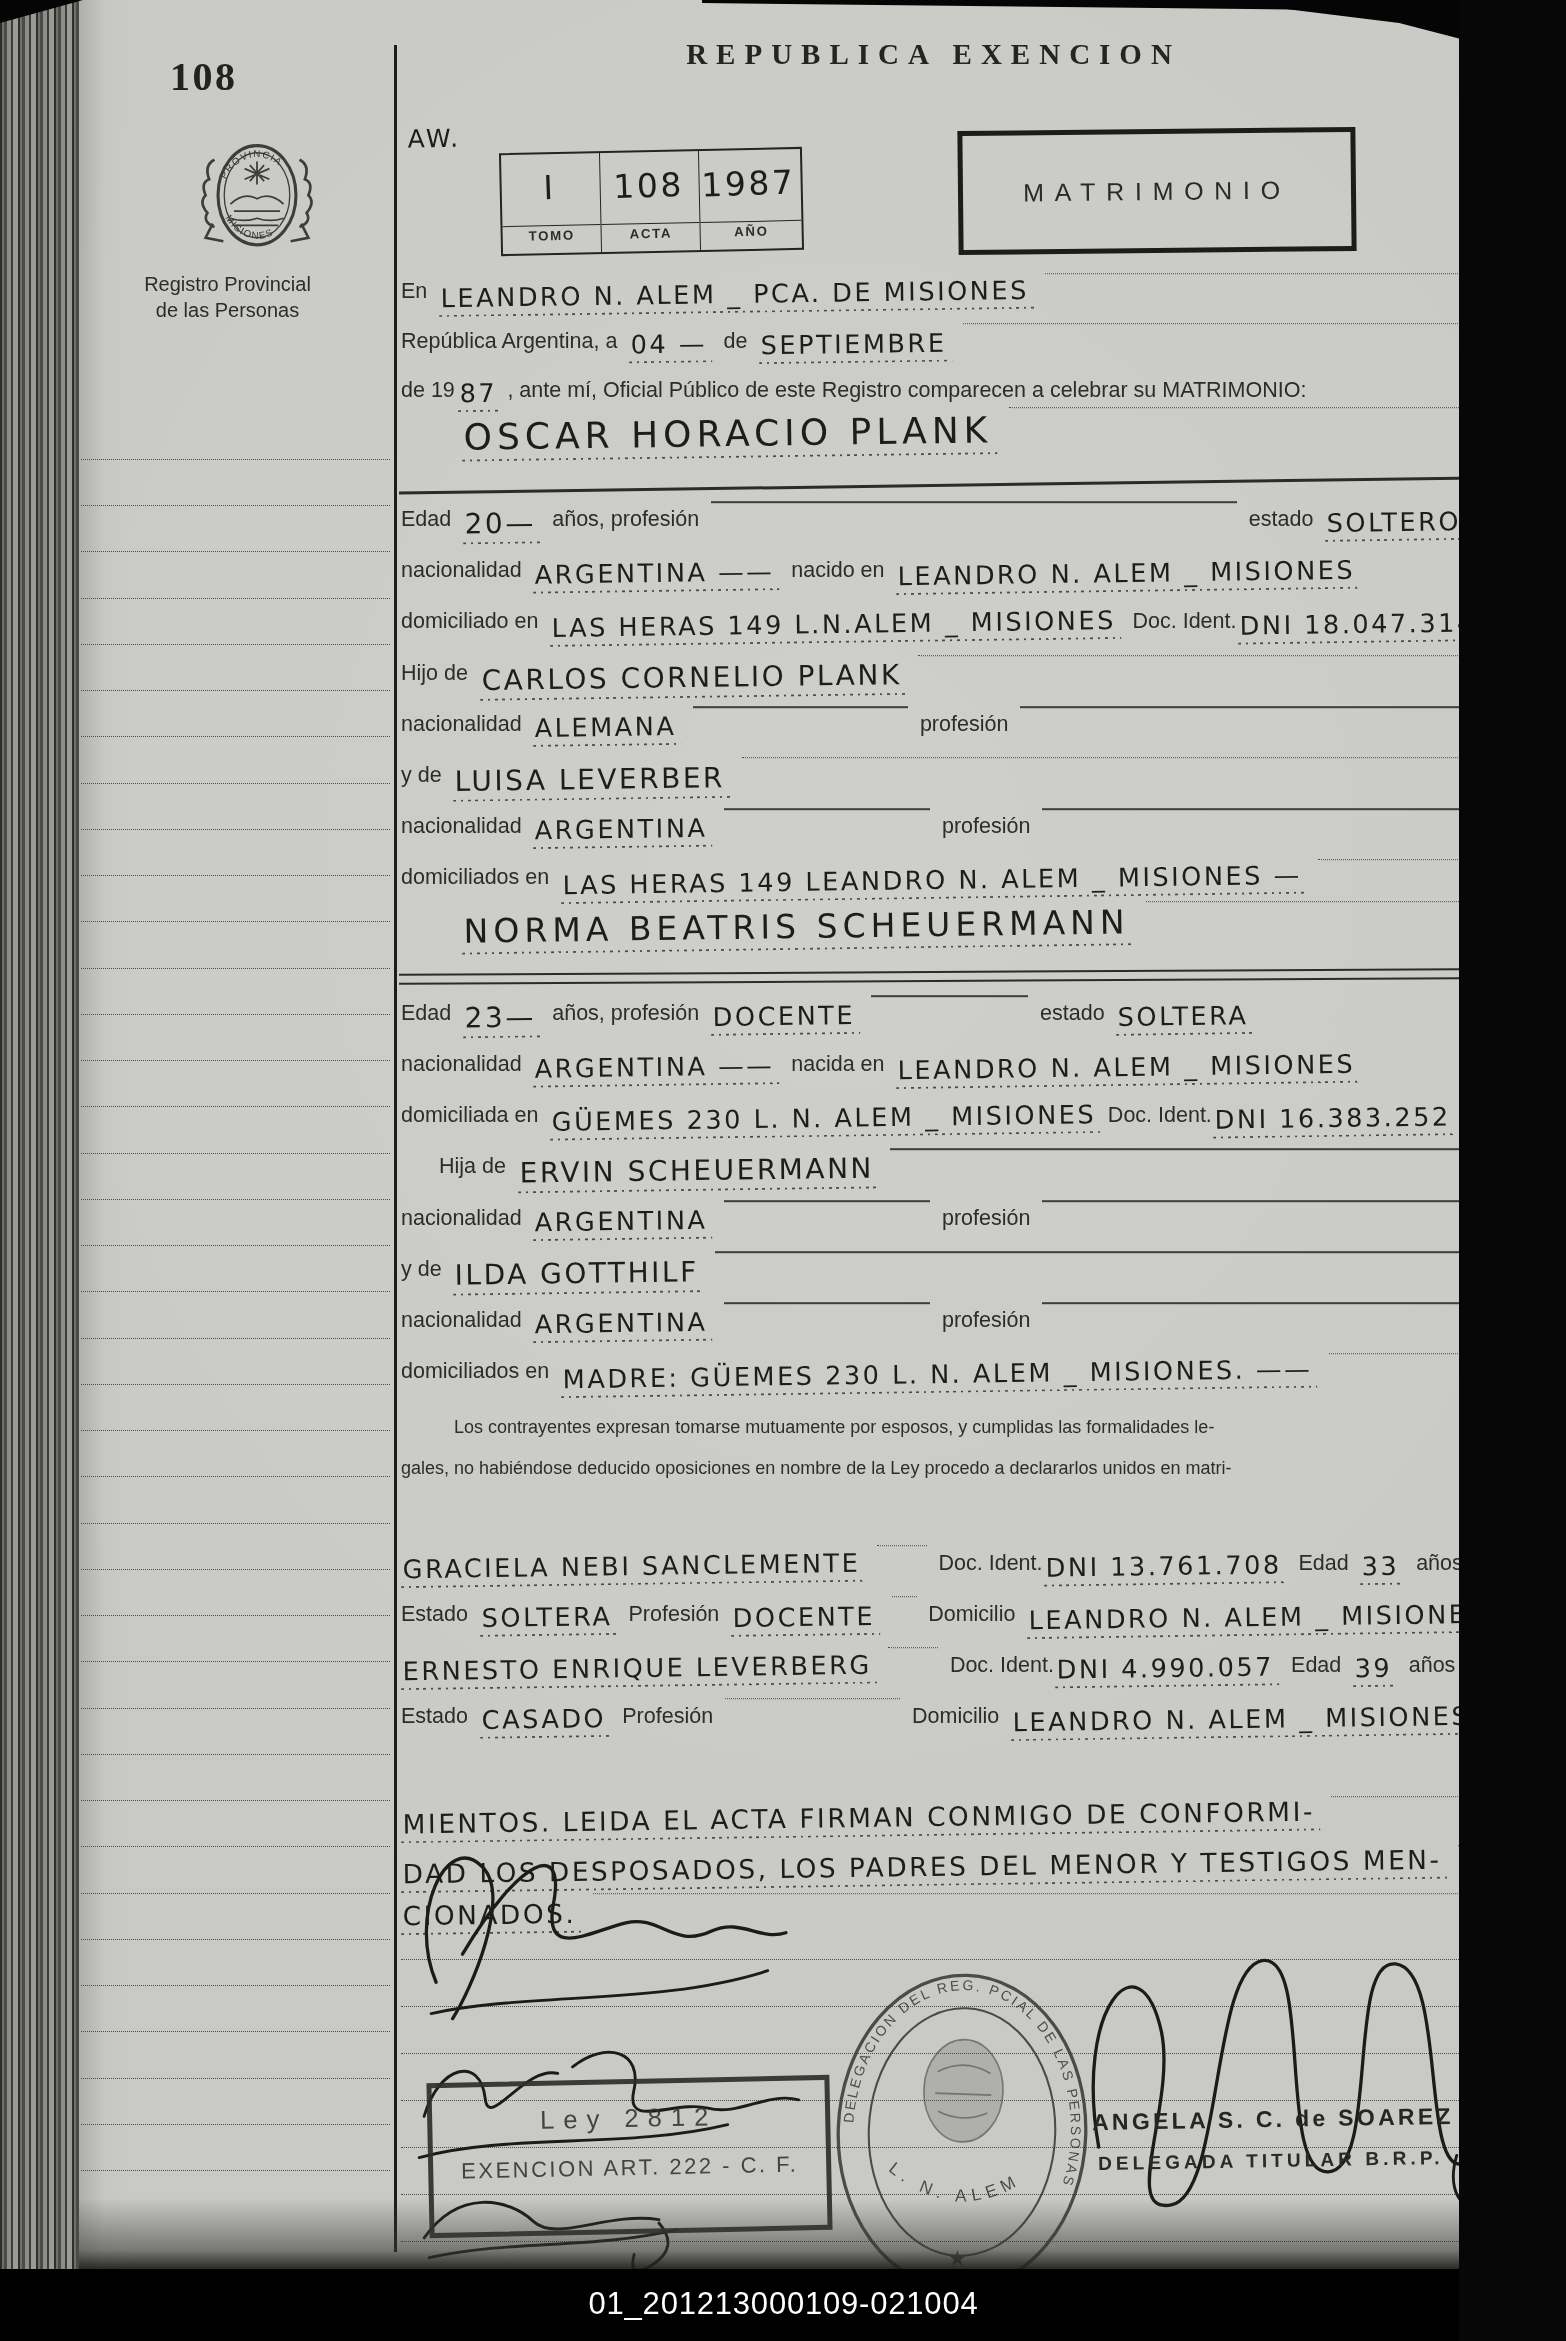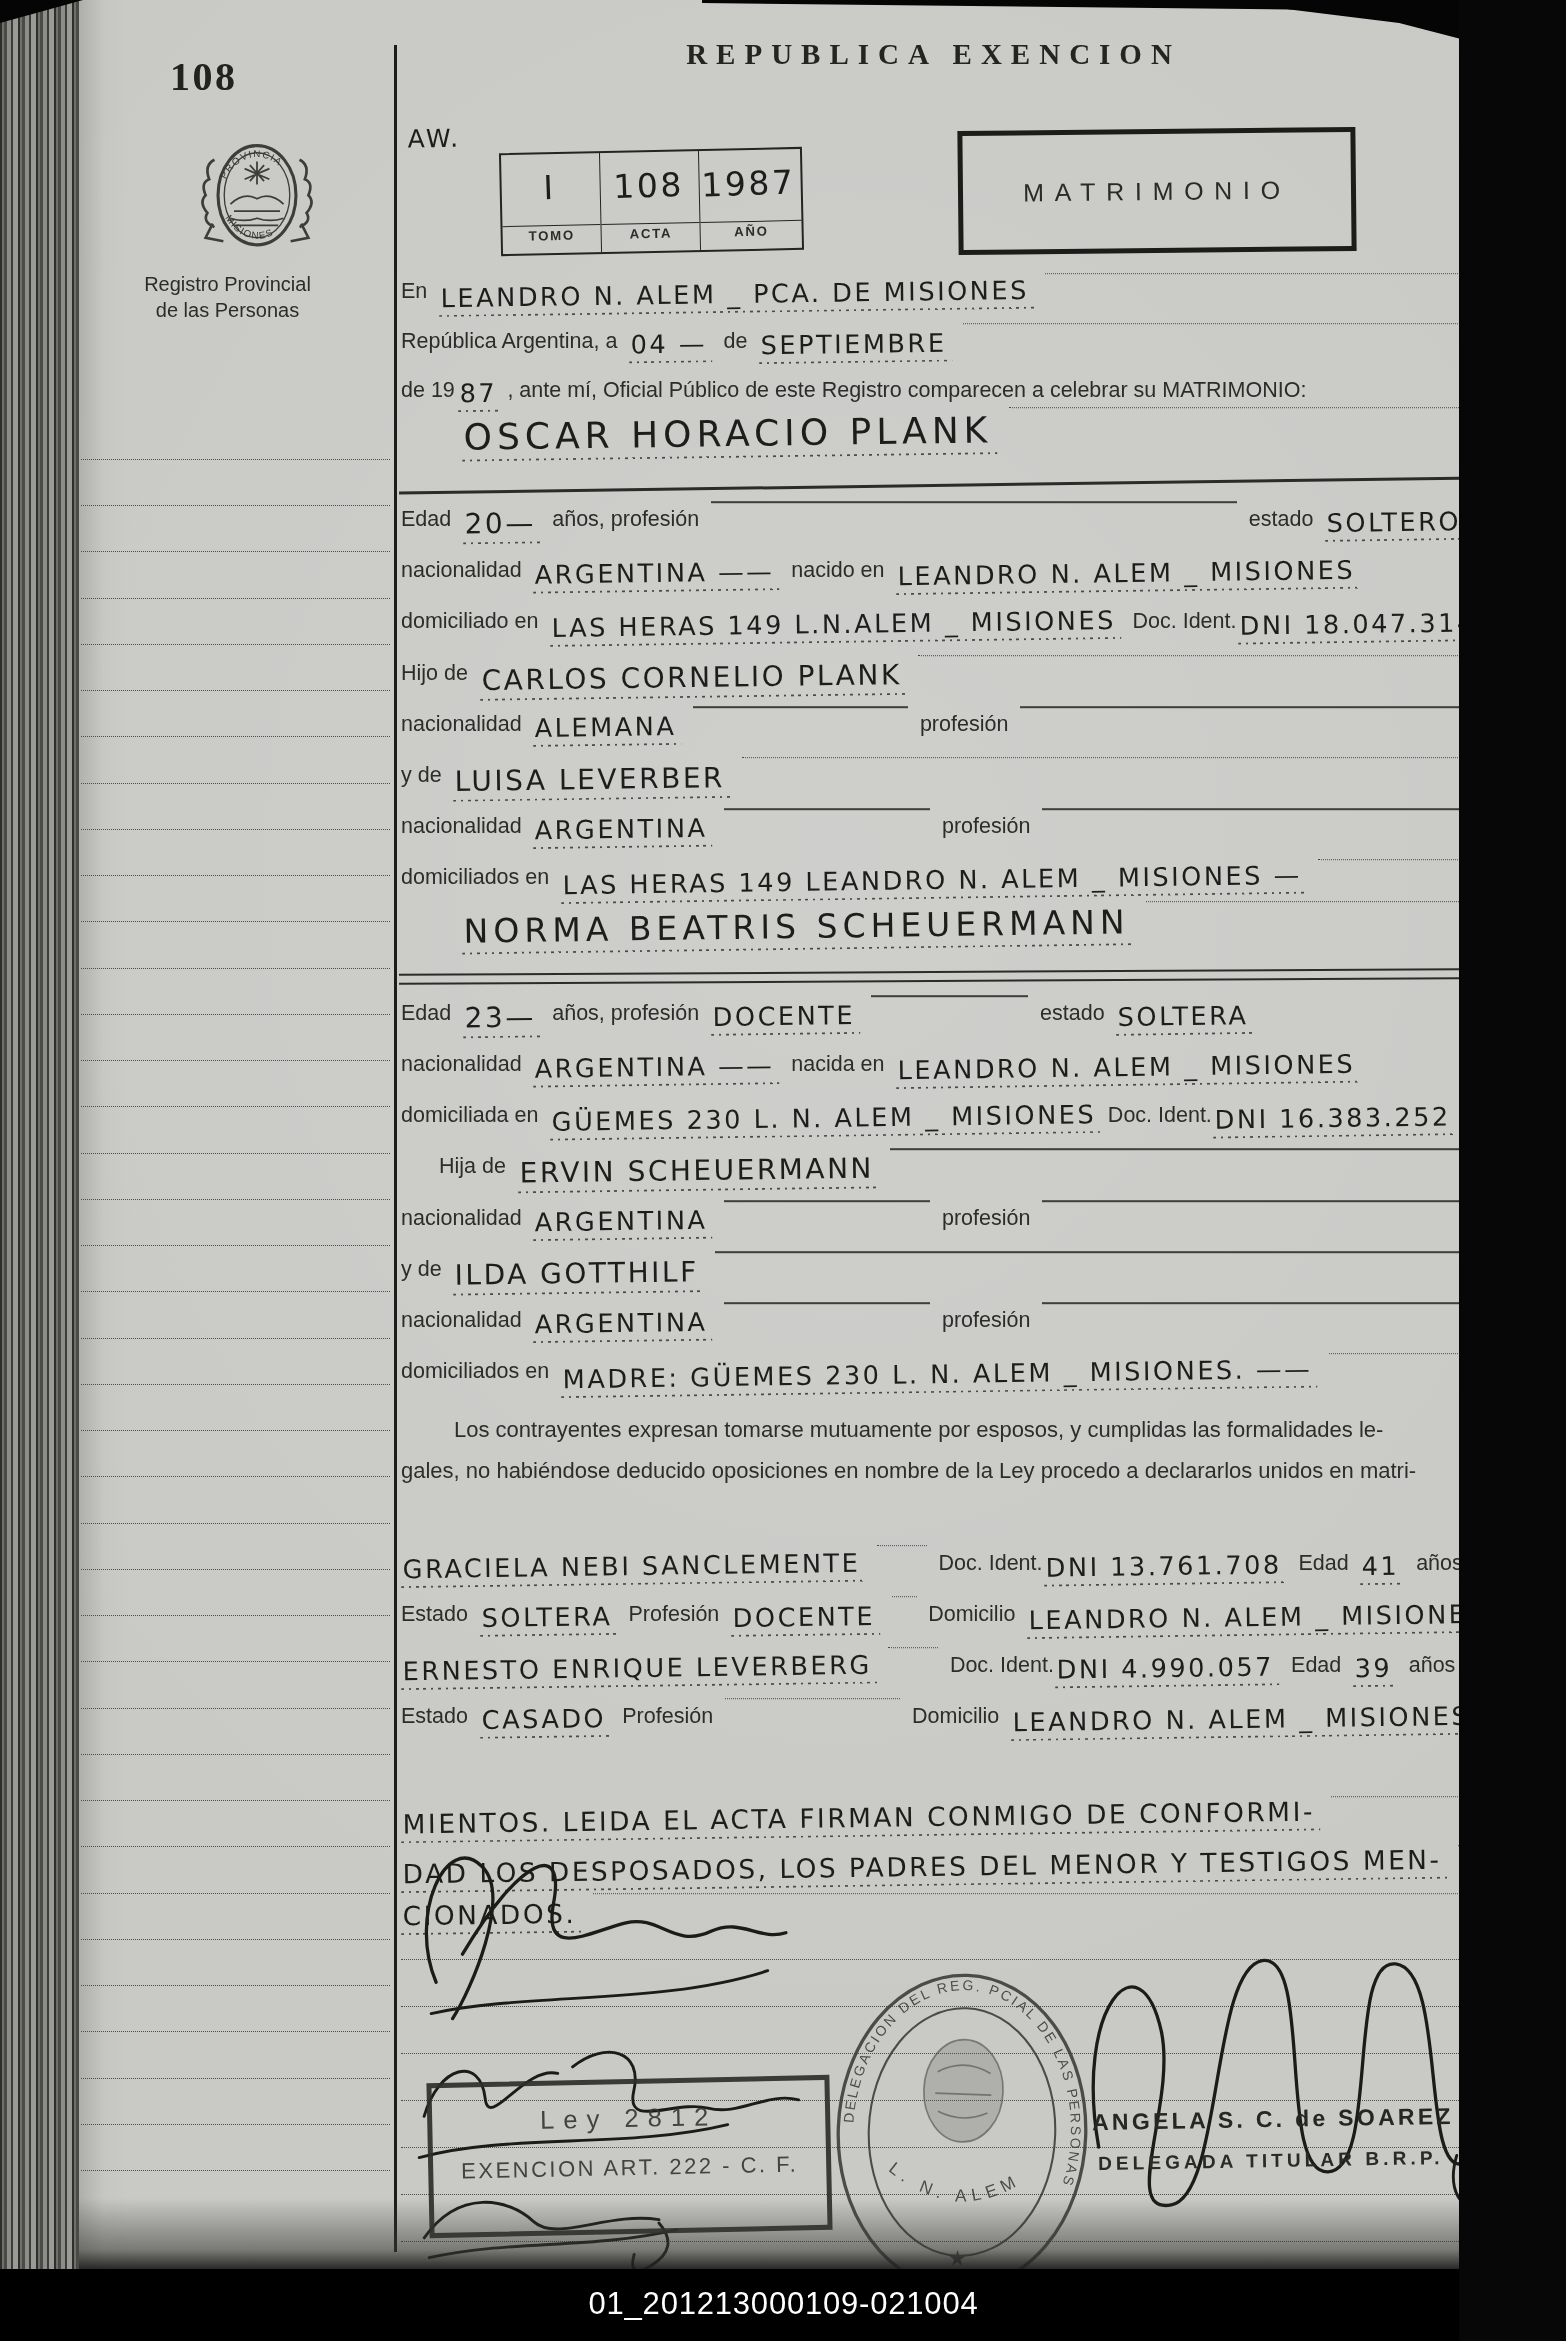--- a/index.html
+++ b/index.html
@@ -53,21 +53,21 @@
   .acta-lab{height:25px;border-top:1.7px solid #242422;text-align:center;font-size:13.2px;font-weight:bold;
     letter-spacing:1.7px;color:#2c2c2a;padding-top:2.5px;}
 
   .pg-number{position:absolute;left:170px;top:53px;font-family:"Liberation Serif",serif;font-weight:bold;
     font-size:40px;letter-spacing:2.5px;color:#222220;}
   .registro{position:absolute;left:83px;top:271px;width:289px;text-align:center;font-size:20px;color:#2c2c2a;line-height:26.4px;}
   .margin-note{position:absolute;left:92px;top:505px;width:302px;text-align:center;}
   .margin-note .l1{font-size:38px;letter-spacing:6.6px;font-weight:bold;}
   .margin-note .l2{font-size:25px;letter-spacing:5px;font-weight:bold;}
   .margin-note .l3{font-size:28px;letter-spacing:0.8px;font-weight:bold;}
-  .para{position:absolute;left:401px;width:1067px;font-size:22px;color:#2d2d2b;}
+  .para{position:absolute;left:401px;width:1067px;font-size:18px;color:#2d2d2b;}
   .ley-box{position:absolute;left:428px;top:2079px;width:393px;height:145px;border:5px solid #2e2e2c;
     transform:rotate(-1.2deg);text-align:center;color:#383836;opacity:.92;}
   .ley-box .l1{margin-top:20px;font-size:25.6px;letter-spacing:9px;}
   .ley-box .l2{margin-top:21.5px;font-size:22px;letter-spacing:2.5px;}
   .official-name{position:absolute;left:1092px;top:2106px;font-size:23px;font-weight:bold;letter-spacing:3.3px;color:#262624;transform:rotate(-1deg);}
   .official-title{position:absolute;left:1098px;top:2150px;font-size:19px;font-weight:bold;letter-spacing:4.1px;color:#2a2a28;transform:rotate(-1deg);}
   svg{position:absolute;overflow:visible;}
   .sig path{fill:none;stroke:#1b1b19;stroke-linecap:round;}
 </style>
 </head>
@@ -318,21 +318,21 @@
 
   <div class="para" style="top:1417px;text-indent:53px;">Los contrayentes expresan tomarse mutuamente por esposos, y cumplidas las formalidades le-</div>
   <div class="para" style="top:1458px;">gales, no habiéndose deducido oposiciones en nombre de la Ley procedo a declararlos unidos en matri-</div>
 
   <div class="row" style="left:401px;top:1551px;width:1074px;">
     <span class="hw">GRACIELA NEBI SANCLEMENTE</span>
     <span class="fill" style="max-width:50px;"></span>
     <span class="p">Doc. Ident.</span>
     <span class="hw" style="margin-left:-10px;">DNI 13.761.708</span>
     <span class="p">Edad</span>
-    <span class="hw">41</span>
+    <span class="hw">33</span>
     <span class="p">años</span>
   </div>
   <div class="row" style="left:401px;top:1602px;width:1074px;">
     <span class="p">Estado</span>
     <span class="hw">SOLTERA</span>
     <span class="p">Profesión</span>
     <span class="hw">DOCENTE</span>
     <span class="fill" style="max-width:58px;"></span>
     <span class="p">Domicilio</span>
     <span class="hw">LEANDRO N. ALEM _ MISIONES</span>

